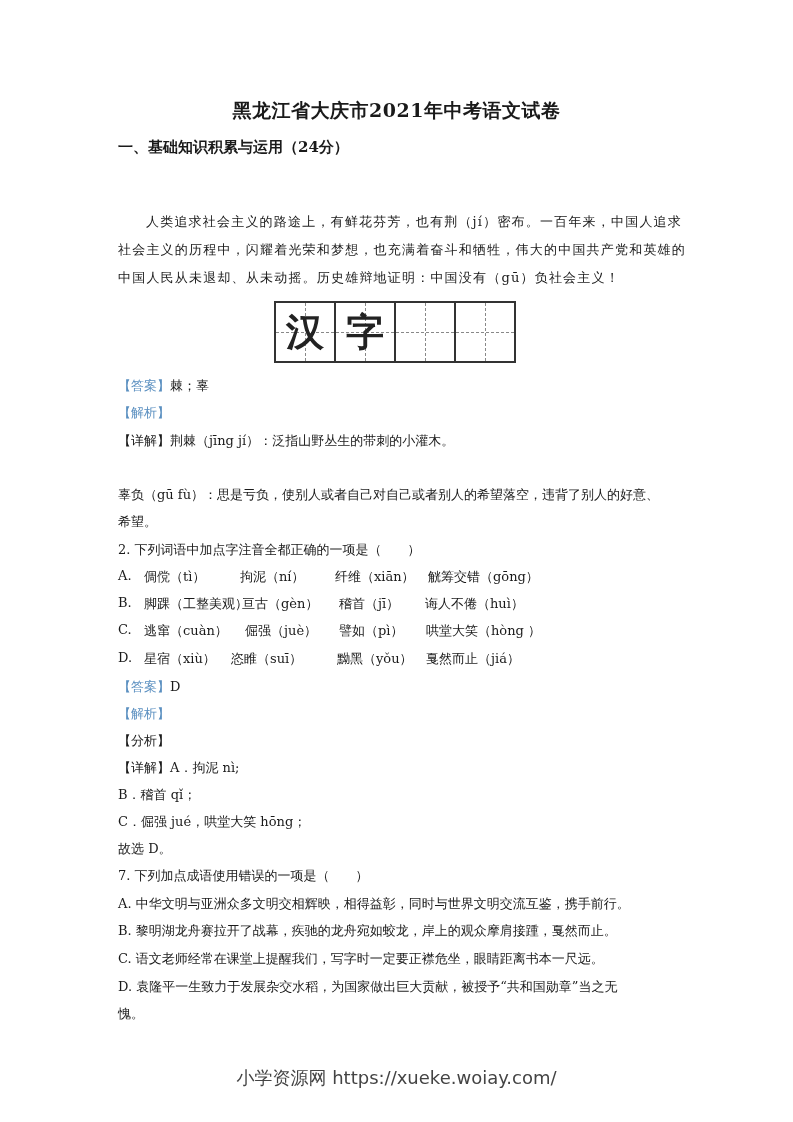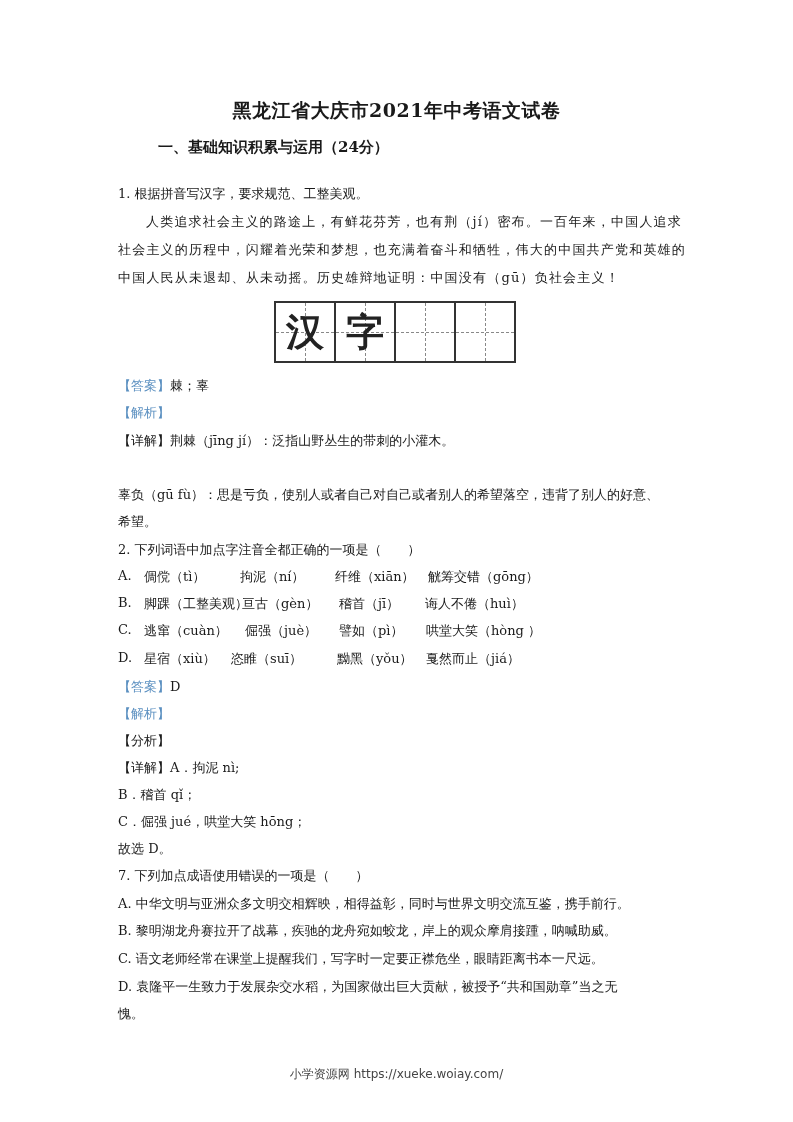--- a/index.html
+++ b/index.html
@@ -1,47 +1,46 @@
 <!DOCTYPE html>
 <html><head>
 <meta charset="utf-8">
 <style>
   html, body { margin: 0; padding: 0; background: #ffffff; }
   body { width: 793px; height: 1122px; position: relative; overflow: hidden;
          font-family: "DejaVu Serif", "Liberation Serif", serif; color: #1a1a1a; }
   .page { position: absolute; left: 0; top: 0; width: 683px; height: 1122px; }
   .title { position: absolute; left: 0; width: 793px; top: 98px; text-align: center;
            font-size: 19px; font-weight: bold; letter-spacing: 0.5px; }
-  .section { position: absolute; left: 118px; top: 138px; font-size: 15px; font-weight: bold; margin-left: 40px; }
+  .section { position: absolute; left: 118px; top: 138px; font-size: 15px; font-weight: bold; }
   .line { position: absolute; left: 118px; font-size: 13px; white-space: nowrap; line-height: 18px; }
   .indent { left: 146px; }
   .kai { font-family: "DejaVu Serif", serif; letter-spacing: 1.2px; text-align: right; }
   .label-blue { color: #5a8fc0; }
   .grid { position: absolute; left: 274px; top: 301px; display: flex;
           border: 2px solid #333; border-right: none; }
   .cell { width: 58px; height: 58px; border-right: 2px solid #333; position: relative;
           display: flex; align-items: center; justify-content: center; }
   .cell::before { content: ""; position: absolute; left: 0; right: 0; top: 50%;
                   border-top: 1px dashed #888; }
   .cell::after { content: ""; position: absolute; top: 0; bottom: 0; left: 50%;
                  border-left: 1px dashed #888; }
   .cell span { position: relative; z-index: 1; font-size: 38px; font-weight: bold; color: #222; }
   .opt { position: absolute; font-size: 13px; white-space: nowrap; }
   .footer { position: absolute; left: 0; width: 793px; top: 1066px; text-align: center;
-            font-family: "DejaVu Sans", sans-serif; font-size: 12px; color: #444; }
+            font-family: "DejaVu Sans", sans-serif; font-size: 18px; color: #444; }
 </style>
 </head>
 <body>
 
 <div class="page">
 
   <div class="title">黑龙江省大庆市2021年中考语文试卷</div>
   <div class="section">一、基础知识积累与运用（24分）</div>
 
-  <div class="line" style="top:185px">1. 根据拼音写汉字，要求规范、工整美观。</div>
   <div class="line indent kai" style="top:213px">人类追求社会主义的路途上，有鲜花芬芳，也有荆（jí）密布。一百年来，中国人追求</div>
   <div class="line kai" style="top:241px">社会主义的历程中，闪耀着光荣和梦想，也充满着奋斗和牺牲，伟大的中国共产党和英雄的</div>
   <div class="line kai" style="top:269px">中国人民从未退却、从未动摇。历史雄辩地证明：中国没有（gū）负社会主义！</div>
 
   <div class="grid">
     <div class="cell">
         <span>汉</span>
       </div>
     <div class="cell">
         <span>字</span>
@@ -94,19 +93,19 @@
   <div class="line" style="top:678px"><span class="label-blue">【答案】</span><span>D</span></div>
   <div class="line label-blue" style="top:705px">【解析】</div>
   <div class="line" style="top:732px">【分析】</div>
   <div class="line" style="top:759px">【详解】A．拘泥 nì;</div>
   <div class="line" style="top:786px">B．稽首 qǐ；</div>
   <div class="line" style="top:813px">C．倔强 jué，哄堂大笑 hōng；</div>
   <div class="line" style="top:840px">故选 D。</div>
 
   <div class="line" style="top:867px">7. 下列加点成语使用错误的一项是（　　）</div>
   <div class="line" style="top:895px">A.  中华文明与亚洲众多文明交相辉映，相得益彰，同时与世界文明交流互鉴，携手前行。</div>
-  <div class="line" style="top:922px">B.  黎明湖龙舟赛拉开了战幕，疾驰的龙舟宛如蛟龙，岸上的观众摩肩接踵，呐喊助威。</div>
+  <div class="line" style="top:922px">B.  黎明湖龙舟赛拉开了战幕，疾驰的龙舟宛如蛟龙，岸上的观众摩肩接踵，戛然而止。</div>
   <div class="line" style="top:978px">D.  袁隆平一生致力于发展杂交水稻，为国家做出巨大贡献，被授予“共和国勋章”当之无</div>
   <div class="line" style="top:950px">C.  语文老师经常在课堂上提醒我们，写字时一定要正襟危坐，眼睛距离书本一尺远。</div>
   <div class="line" style="top:1005px">愧。</div>
 
   <div class="footer">小学资源网 https://xueke.woiay.com/</div>
 </div>
 
 </body></html>

